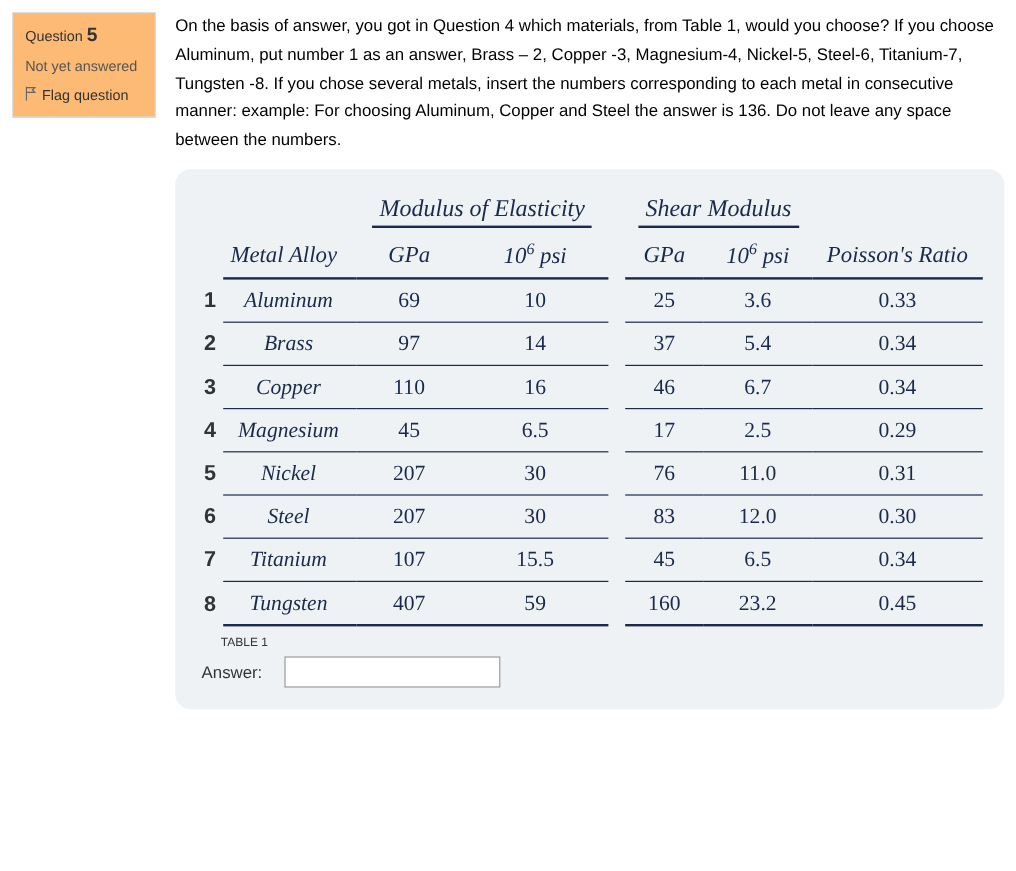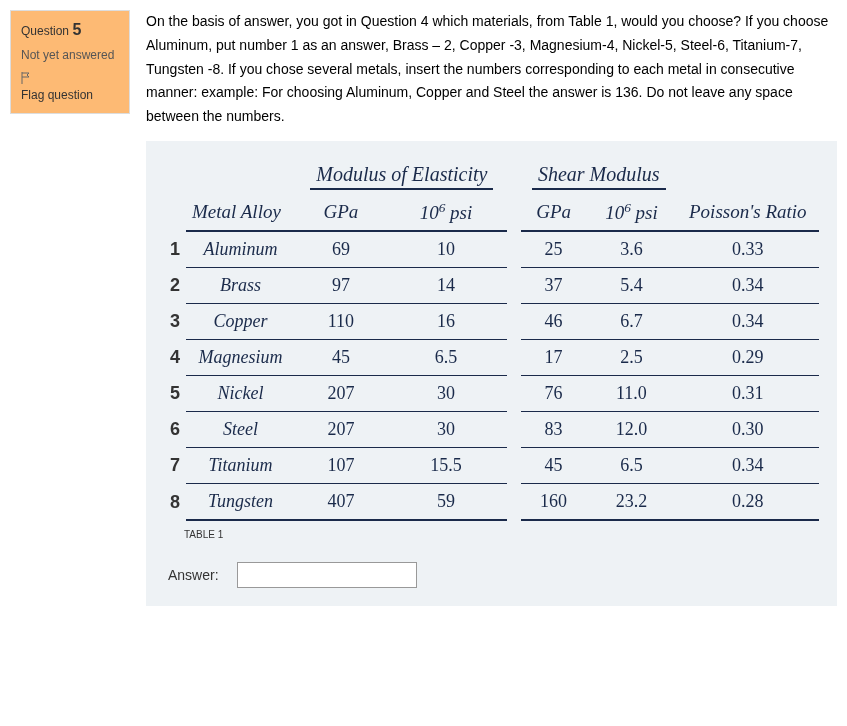--- a/index.html
+++ b/index.html
@@ -28,38 +28,38 @@
   .qnum { margin-bottom: 8px; color: #333; }
   .qnum .num { font-size: 16px; font-weight: bold; }
   .status, .marked { margin-bottom: 8px; line-height: 1.4; }
   .flag-link {
     color: #333;
     cursor: pointer;
     display: flex;
     align-items: flex-start;
     gap: 4px;
     line-height: 1.3;
-    flex-direction: column;
   }
   .flag-icon {
     width: 10px;
     height: 12px;
     display: inline-block;
   }
   .main {
     flex: 1;
   }
   .question-text {
     color: #000000;
     line-height: 1.7;
     margin-bottom: 12px;
   }
   .table-wrap {
     background: #eef2f5;
     padding: 16px 18px 18px 18px;
+    border-radius: 13px;
   }
   .data-table {
     width: 100%;
     border-collapse: collapse;
     font-family: "Times New Roman", Times, serif;
     font-size: 18px;
     color: #1a2a4a;
   }
   .grp-head th {
     font-style: italic;
@@ -109,21 +109,21 @@
   }
   .sup { font-size: 0.7em; vertical-align: super; }
   .table-caption {
     font-family: Arial, sans-serif;
     font-size: 10px;
     color: #333;
     margin-top: 8px;
     margin-left: 20px;
   }
   .answer-row {
-    margin-top: 22px;
+    margin-top: 6px;
     margin-left: 4px;
     display: flex;
     align-items: center;
     gap: 18px;
     font-family: Arial, sans-serif;
     font-size: 14px;
     color: #333;
   }
   .answer-row input {
     width: 180px;
@@ -251,21 +251,21 @@
               <td>0.34</td>
             </tr>
             <tr class="data-row last">
               <td class="rownum-cell">8</td>
               <td class="metal">Tungsten</td>
               <td>407</td>
               <td>59</td>
               <td style="border-bottom:none"></td>
               <td>160</td>
               <td>23.2</td>
-              <td>0.28</td>
+              <td>0.45</td>
             </tr>
           </tbody>
       </table>
       <div class="table-caption">TABLE 1</div>
 
       <div class="answer-row">
         <span>Answer:</span>
         <input type="text" value="" style="">
       </div>
     </div>

